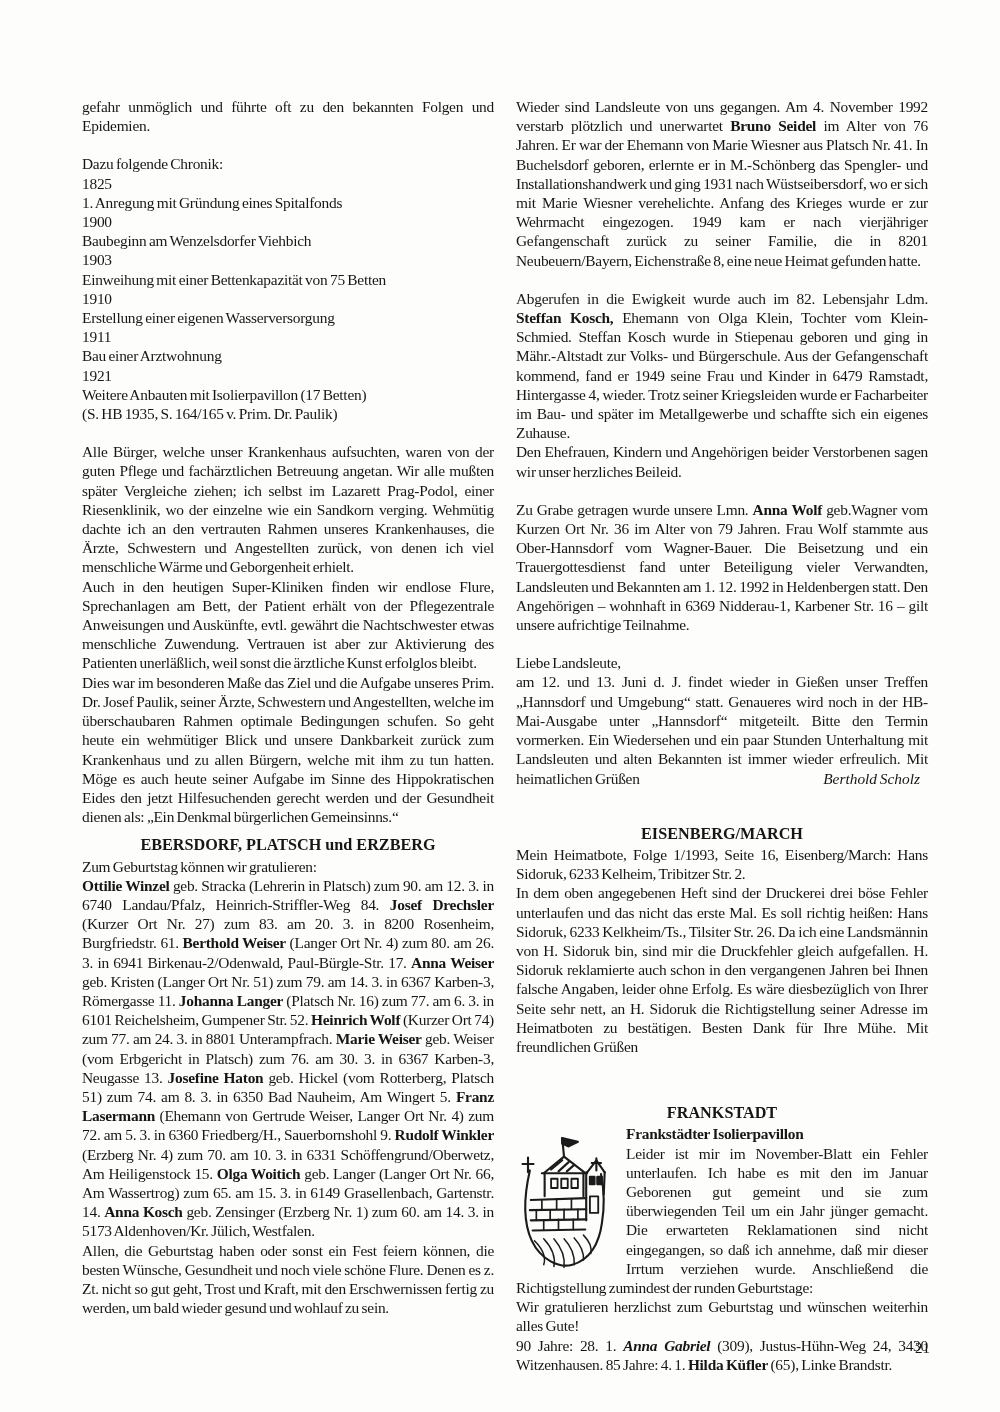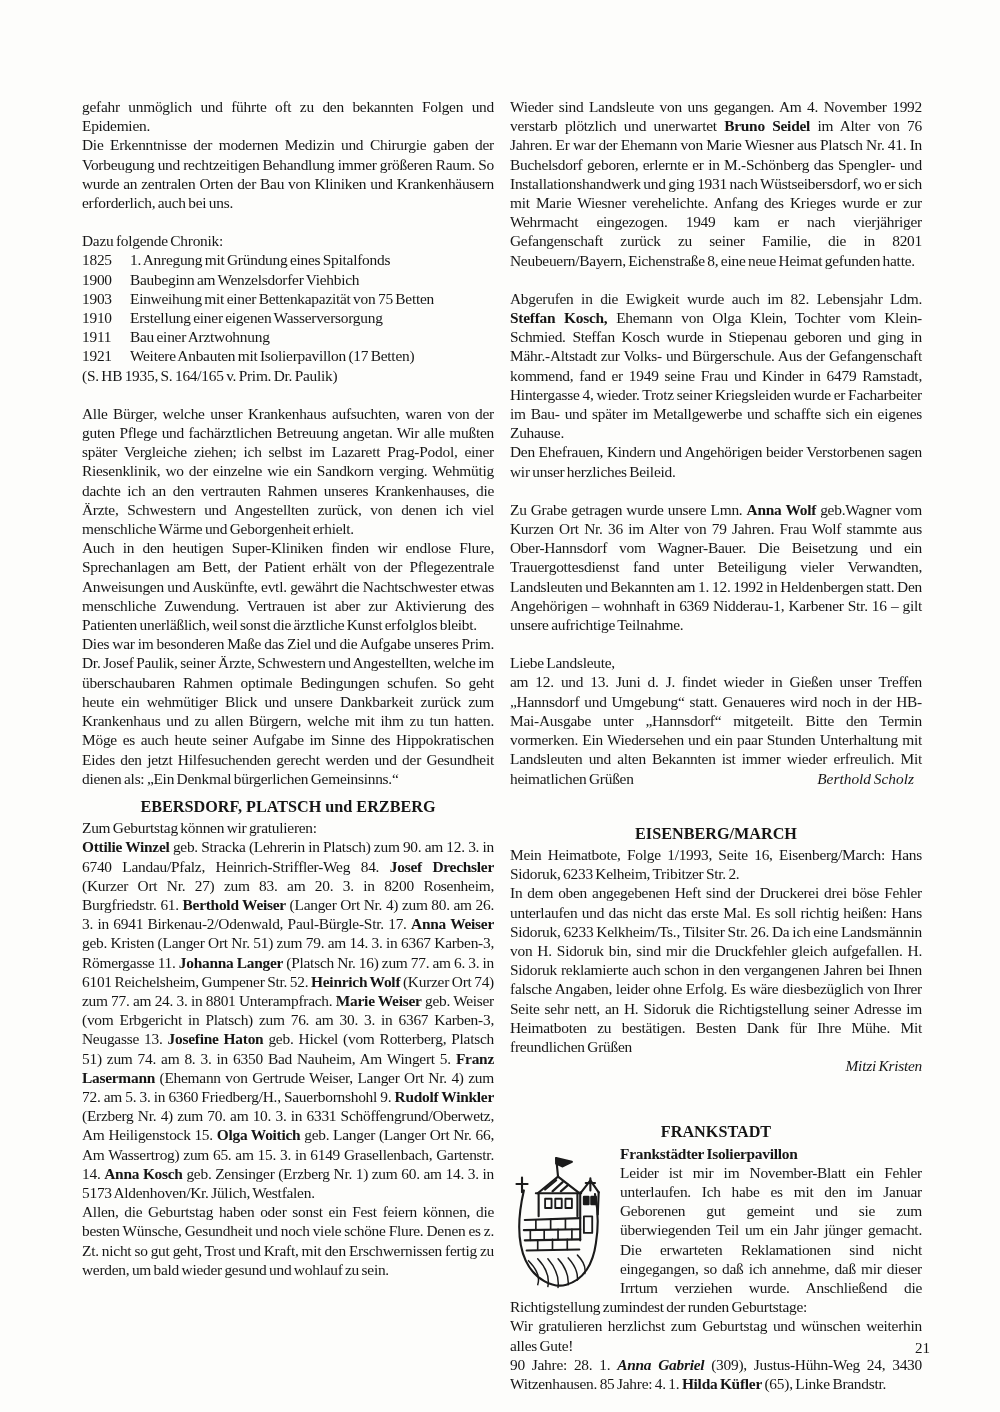--- a/index.html
+++ b/index.html
@@ -1,52 +1,51 @@
 <!DOCTYPE html>
 <html lang="de"><head>
 <meta charset="utf-8">
 <style>
   html,body { margin:0; padding:0; background:#e8e8e8; }
   .page {
     position:relative; width:1000px; height:1412px; margin:0 auto;
     background:#fdfdfb; color:#161616; overflow:hidden;
     font-family:"Liberation Serif","DejaVu Serif",serif;
   }
-  .columns { position:absolute; left:82px; top:97px; display:flex; gap:16px; }
+  .columns { position:absolute; left:82px; top:97px; display:flex; gap:22px; }
   .col {
     width:412px; font-size:15.4px; line-height:19.2px;
     text-align:justify; letter-spacing:-0.25px; word-spacing:-1.1px;
   }
   .col p { margin:0; }
   .gap  { height:19px; }
   .heading {
     text-align:center; font-weight:bold; letter-spacing:0; word-spacing:0;
     margin:10px 0 1px 0; font-size:16.2px;
   }
-  .chron-row { display:flex; }
+  .chron-row { display:flex;flex-direction:column; }
   .chron-year { flex:none; width:48px; text-align:left; }
   .chron-text { flex:1; text-align:left; }
   .left-align { text-align:left; }
   .rel { position:relative; }
   .sig-abs { position:absolute; right:8px; bottom:0; font-style:italic; letter-spacing:0; }
   .sig-line { text-align:right; font-style:italic; margin:0; }
   .bold-line { font-weight:bold; text-align:left; }
   .coa { float:left; width:97px; height:148px; margin:2px 13px 2px 0; }
   .coa svg { width:100%; height:100%; }
   .pageno { position:absolute; right:70px; top:1340px; font-size:15px; }
 </style>
 </head>
 <body>
 
 <div class="page">
   <div class="columns">
 
     <div class="col">
       <p>gefahr unmöglich und führte oft zu den bekannten Folgen und Epidemien.</p>
-      <p>Die Erkenntnisse der modernen Medizin und Chirurgie gaben der Vorbeugung und rechtzeitigen Behandlung immer größeren Raum. So wurde an zentralen Orten der Bau von Kliniken und Krankenhäusern erforderlich, auch bei uns.</p>
       <div class="gap"></div>
       <p class="left-align">Dazu folgende Chronik:</p>
       <div>
         <div class="chron-row">
           <span class="chron-year">1825</span>
           <span class="chron-text">1. Anregung mit Gründung eines Spitalfonds</span>
         </div>
         <div class="chron-row">
           <span class="chron-year">1900</span>
           <span class="chron-text">Baubeginn am Wenzelsdorfer Viehbich</span>
@@ -88,21 +87,20 @@
       <p><span>Zu Grabe getragen wurde unsere Lmn. </span><span style="font-weight: bold;">Anna Wolf</span><span> geb.Wagner vom Kurzen Ort Nr. 36 im Alter von 79 Jahren. Frau Wolf stammte aus Ober-Hannsdorf vom Wagner-Bauer. Die Beisetzung und ein Trauergottesdienst fand unter Beteiligung vieler Verwandten, Landsleuten und Bekannten am 1. 12. 1992 in Heldenbergen statt. Den Angehörigen – wohnhaft in 6369 Nidderau-1, Karbener Str. 16 – gilt unsere aufrichtige Teilnahme.</span></p>
       <div class="gap"></div>
       <p class="left-align">Liebe Landsleute,</p>
       <p class="rel">
         <span>am 12. und 13. Juni d. J. findet wieder in Gießen unser Treffen „Hannsdorf und Umgebung“ statt. Genaueres wird noch in der HB-Mai-Ausgabe unter „Hannsdorf“ mitgeteilt. Bitte den Termin vormerken. Ein Wiedersehen und ein paar Stunden Unterhaltung mit Landsleuten und alten Bekannten ist immer wieder erfreulich. Mit heimatlichen Grüßen</span>
         <span class="sig-abs">Berthold Scholz</span>
       </p>
       <h2 class="heading" style="margin-top:37px;">EISENBERG/MARCH</h2>
       <p>Mein Heimatbote, Folge 1/1993, Seite 16, Eisenberg/March: Hans Sidoruk, 6233 Kelheim, Tribitzer Str. 2.</p>
       <p>In dem oben angegebenen Heft sind der Druckerei drei böse Fehler unterlaufen und das nicht das erste Mal. Es soll richtig heißen: Hans Sidoruk, 6233 Kelkheim/Ts., Tilsiter Str. 26. Da ich eine Landsmännin von H. Sidoruk bin, sind mir die Druckfehler gleich aufgefallen. H. Sidoruk reklamierte auch schon in den vergangenen Jahren bei Ihnen falsche Angaben, leider ohne Erfolg. Es wäre diesbezüglich von Ihrer Seite sehr nett, an H. Sidoruk die Richtigstellung seiner Adresse im Heimatboten zu bestätigen. Besten Dank für Ihre Mühe. Mit freundlichen Grüßen</p>
-      <p class="sig-line">Mitzi Kristen</p>
       <h2 class="heading" style="margin-top:48px;">FRANKSTADT</h2>
       <div>
         <span class="coa">
           <svg viewBox="0 0 105 152" fill="none" stroke="#1b1b1b" stroke-width="2.3" stroke-linecap="round" stroke-linejoin="round">
 
             <path d="M15,44 C9,70 7,98 17,120 C27,141 47,150 61,146 C80,141 90,123 93,101 C96,83 95,63 92,48"></path>
 
             <path d="M20,120 Q34,134 30,146" stroke-width="1.6"></path>
             <path d="M30,118 Q44,133 41,148" stroke-width="1.6"></path>
             <path d="M41,118 Q54,133 52,149" stroke-width="1.6"></path>

